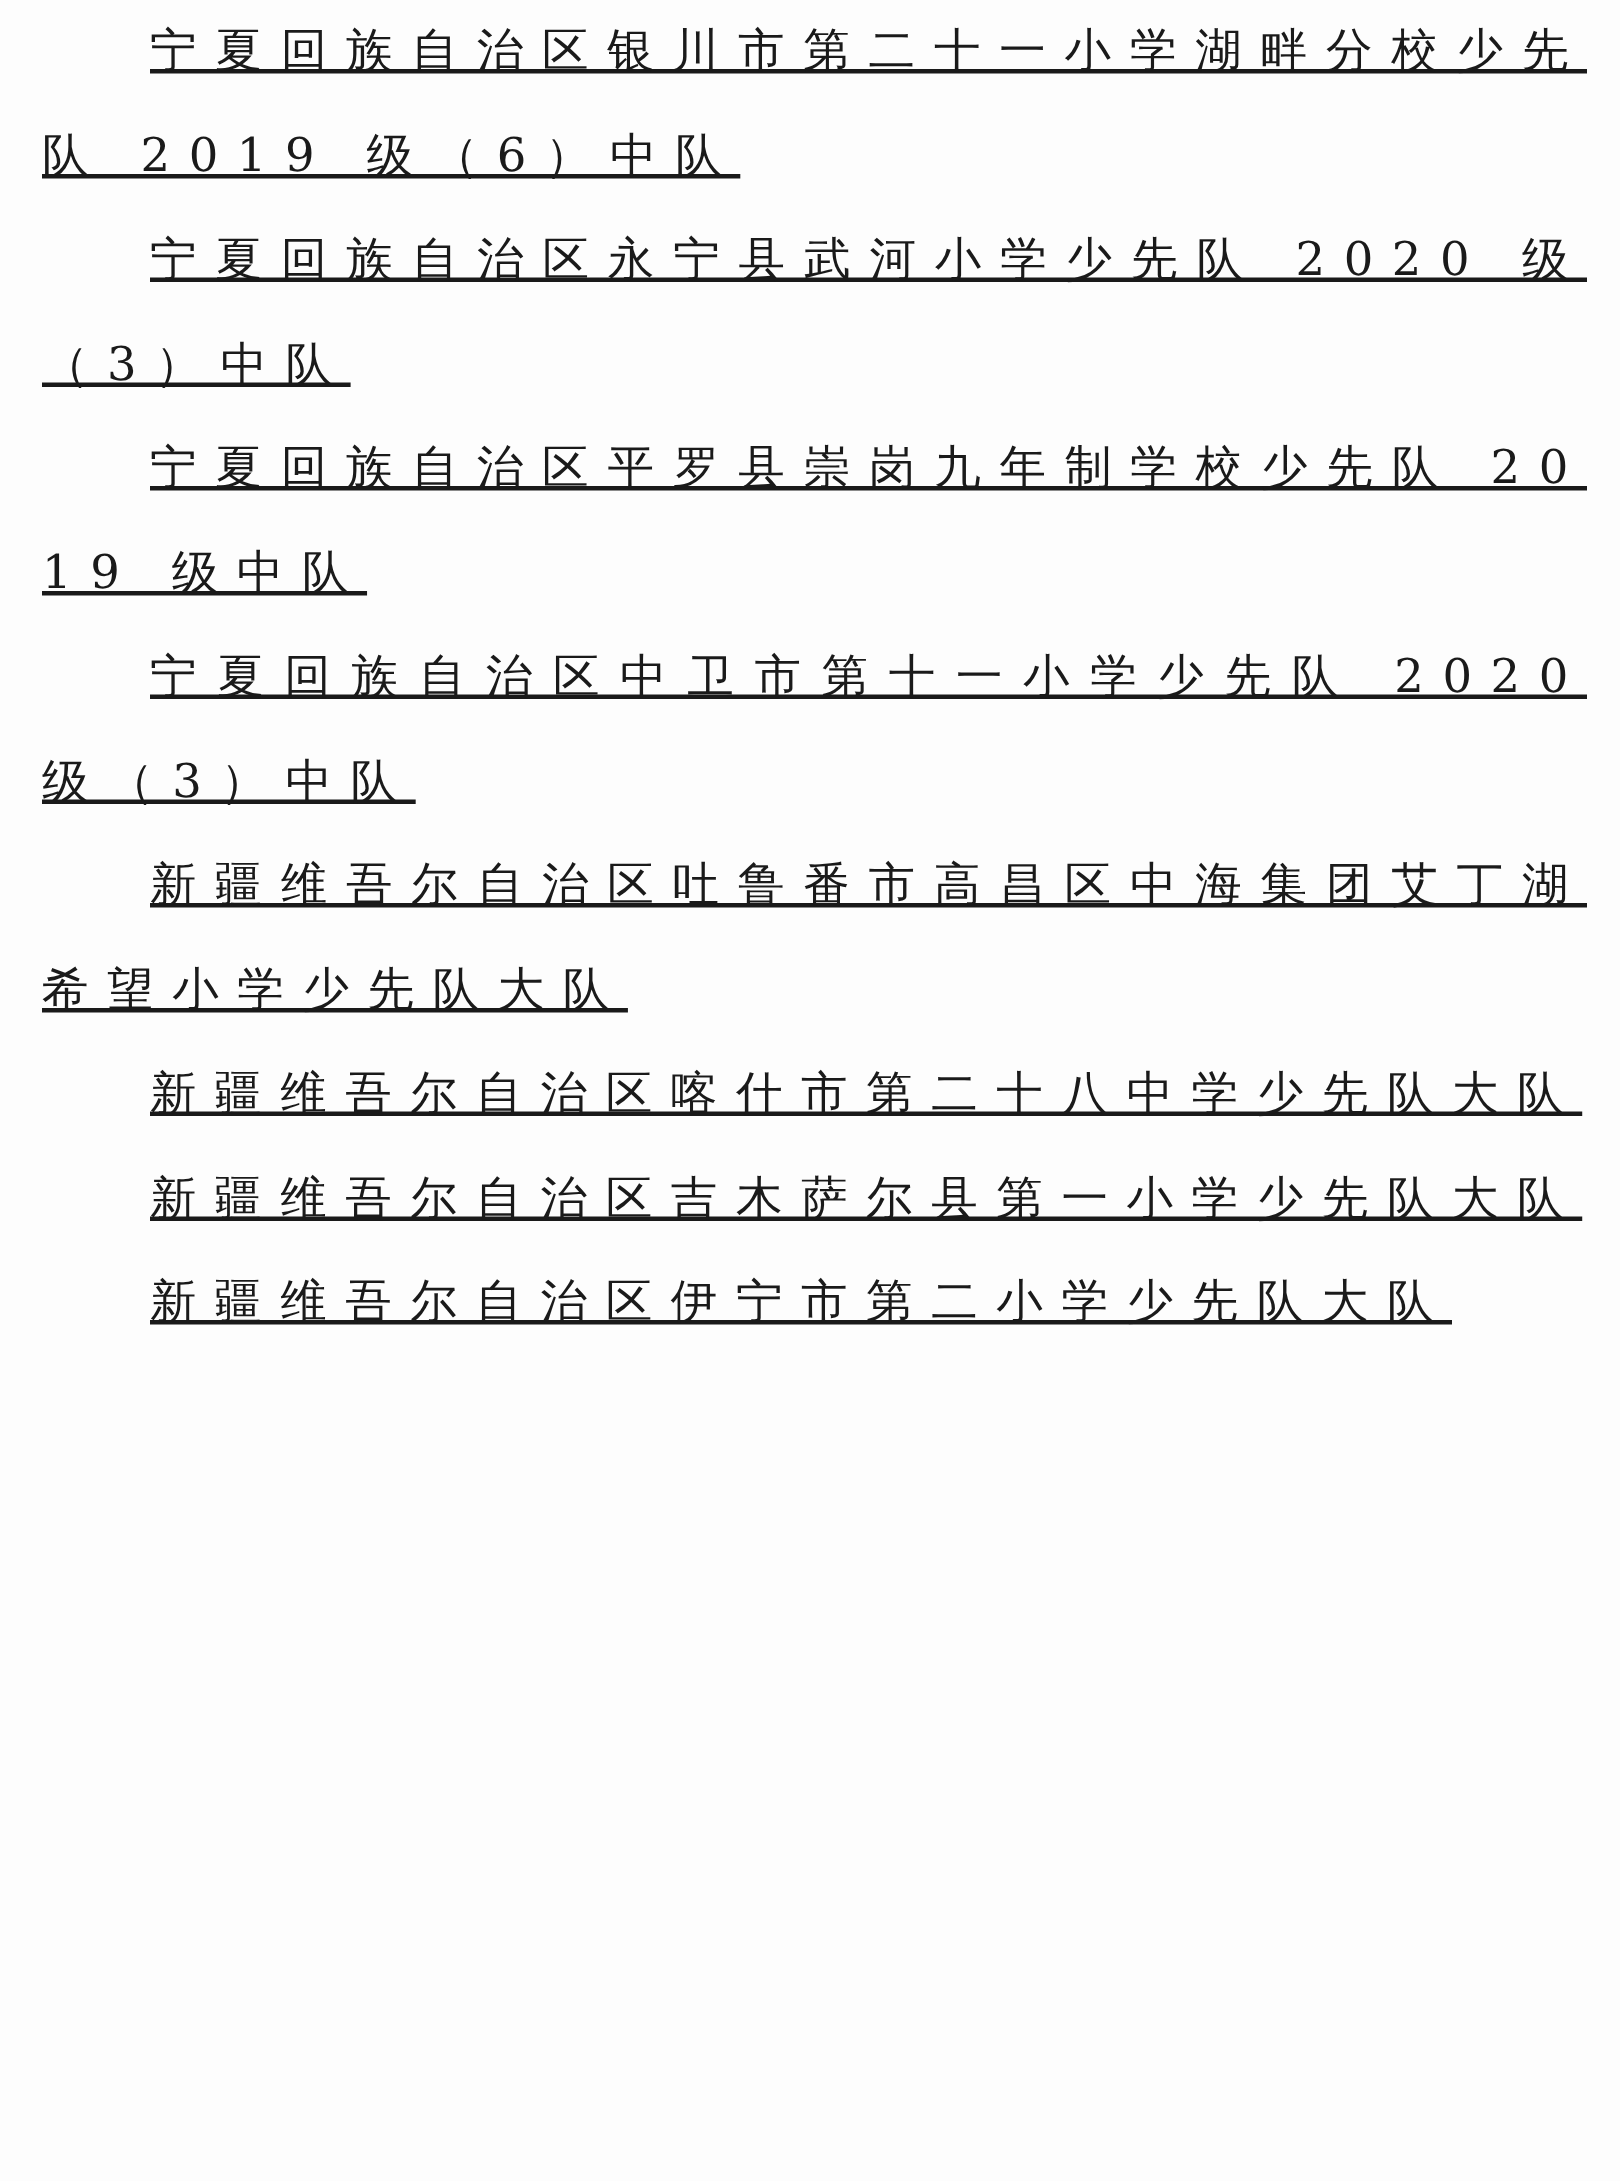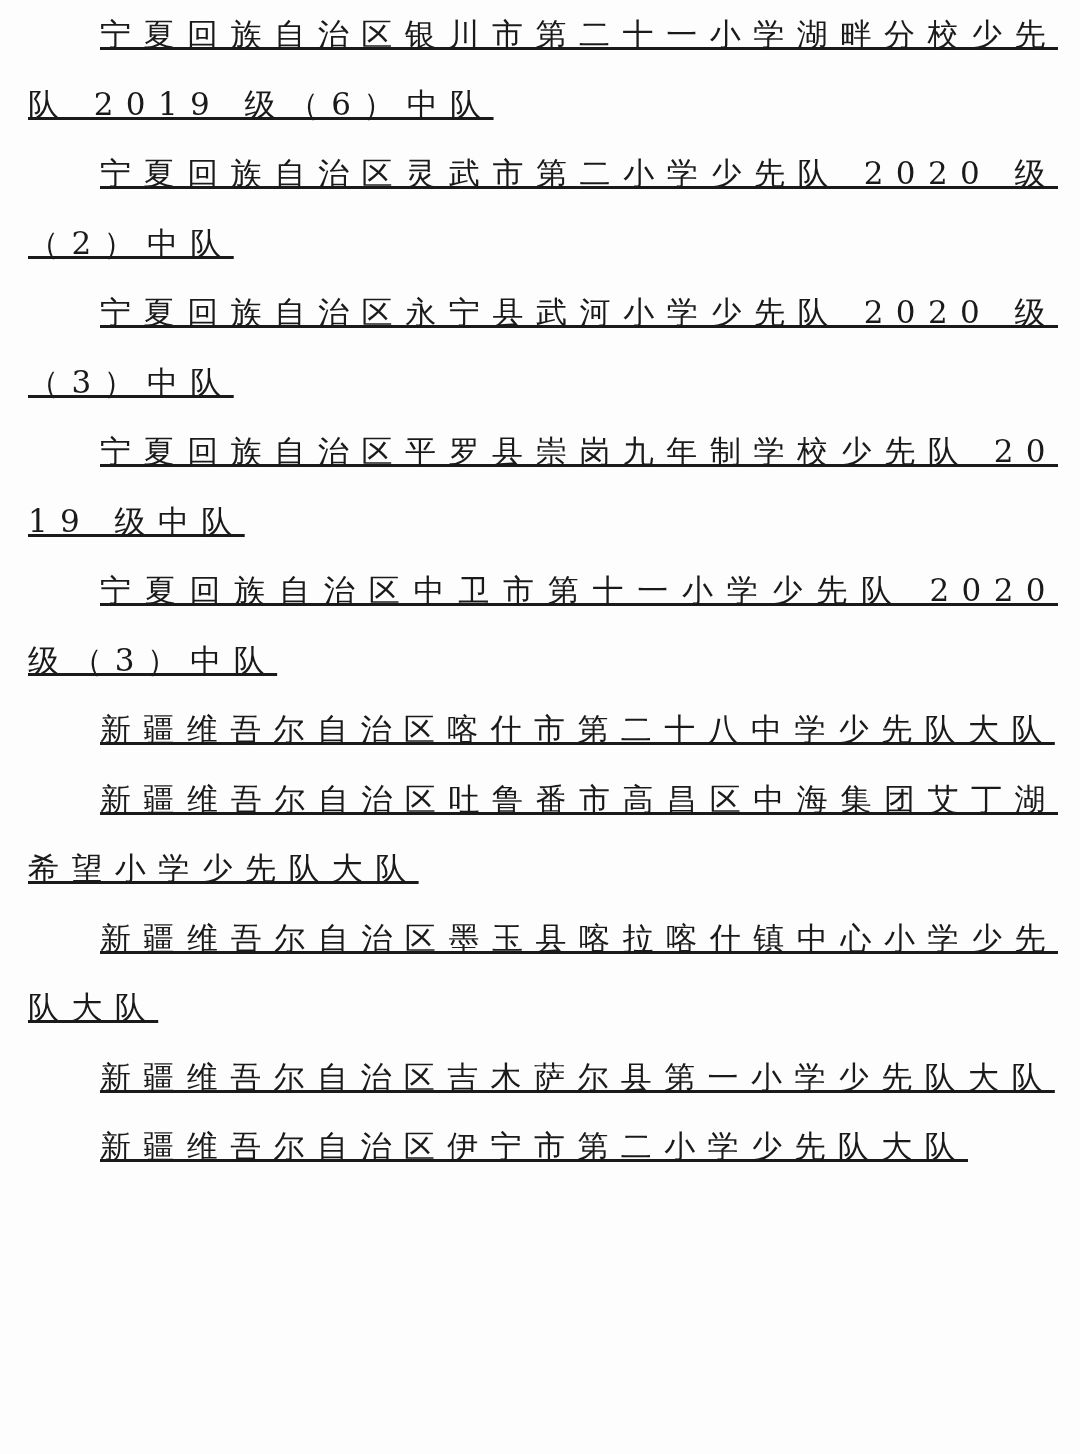--- a/index.html
+++ b/index.html
@@ -32,23 +32,21 @@
       letter-spacing: 12.4px;
       word-break: break-all;
       text-decoration: underline;
     }
   </style>
 </head>
 <body>
 
 <div class="page">
   <p class="entry">宁夏回族自治区银川市第二十一小学湖畔分校少先队 2019 级（6）中队</p>
-  <p class="entry">宁夏回族自治区灵武市第二小学少先队 2020 级（2）中队</p>
   <p class="entry">宁夏回族自治区永宁县武河小学少先队 2020 级（3）中队</p>
   <p class="entry">宁夏回族自治区平罗县崇岗九年制学校少先队 2019 级中队</p>
   <p class="entry">宁夏回族自治区中卫市第十一小学少先队 2020 级（3）中队</p>
+  <p class="entry">新疆维吾尔自治区吐鲁番市高昌区中海集团艾丁湖希望小学少先队大队</p>
   <p class="entry">新疆维吾尔自治区喀什市第二十八中学少先队大队</p>
-  <p class="entry">新疆维吾尔自治区吐鲁番市高昌区中海集团艾丁湖希望小学少先队大队</p>
-  <p class="entry">新疆维吾尔自治区墨玉县喀拉喀什镇中心小学少先队大队</p>
   <p class="entry">新疆维吾尔自治区吉木萨尔县第一小学少先队大队</p>
   <p class="entry">新疆维吾尔自治区伊宁市第二小学少先队大队</p>
 
 </div>
 
 </body></html>

